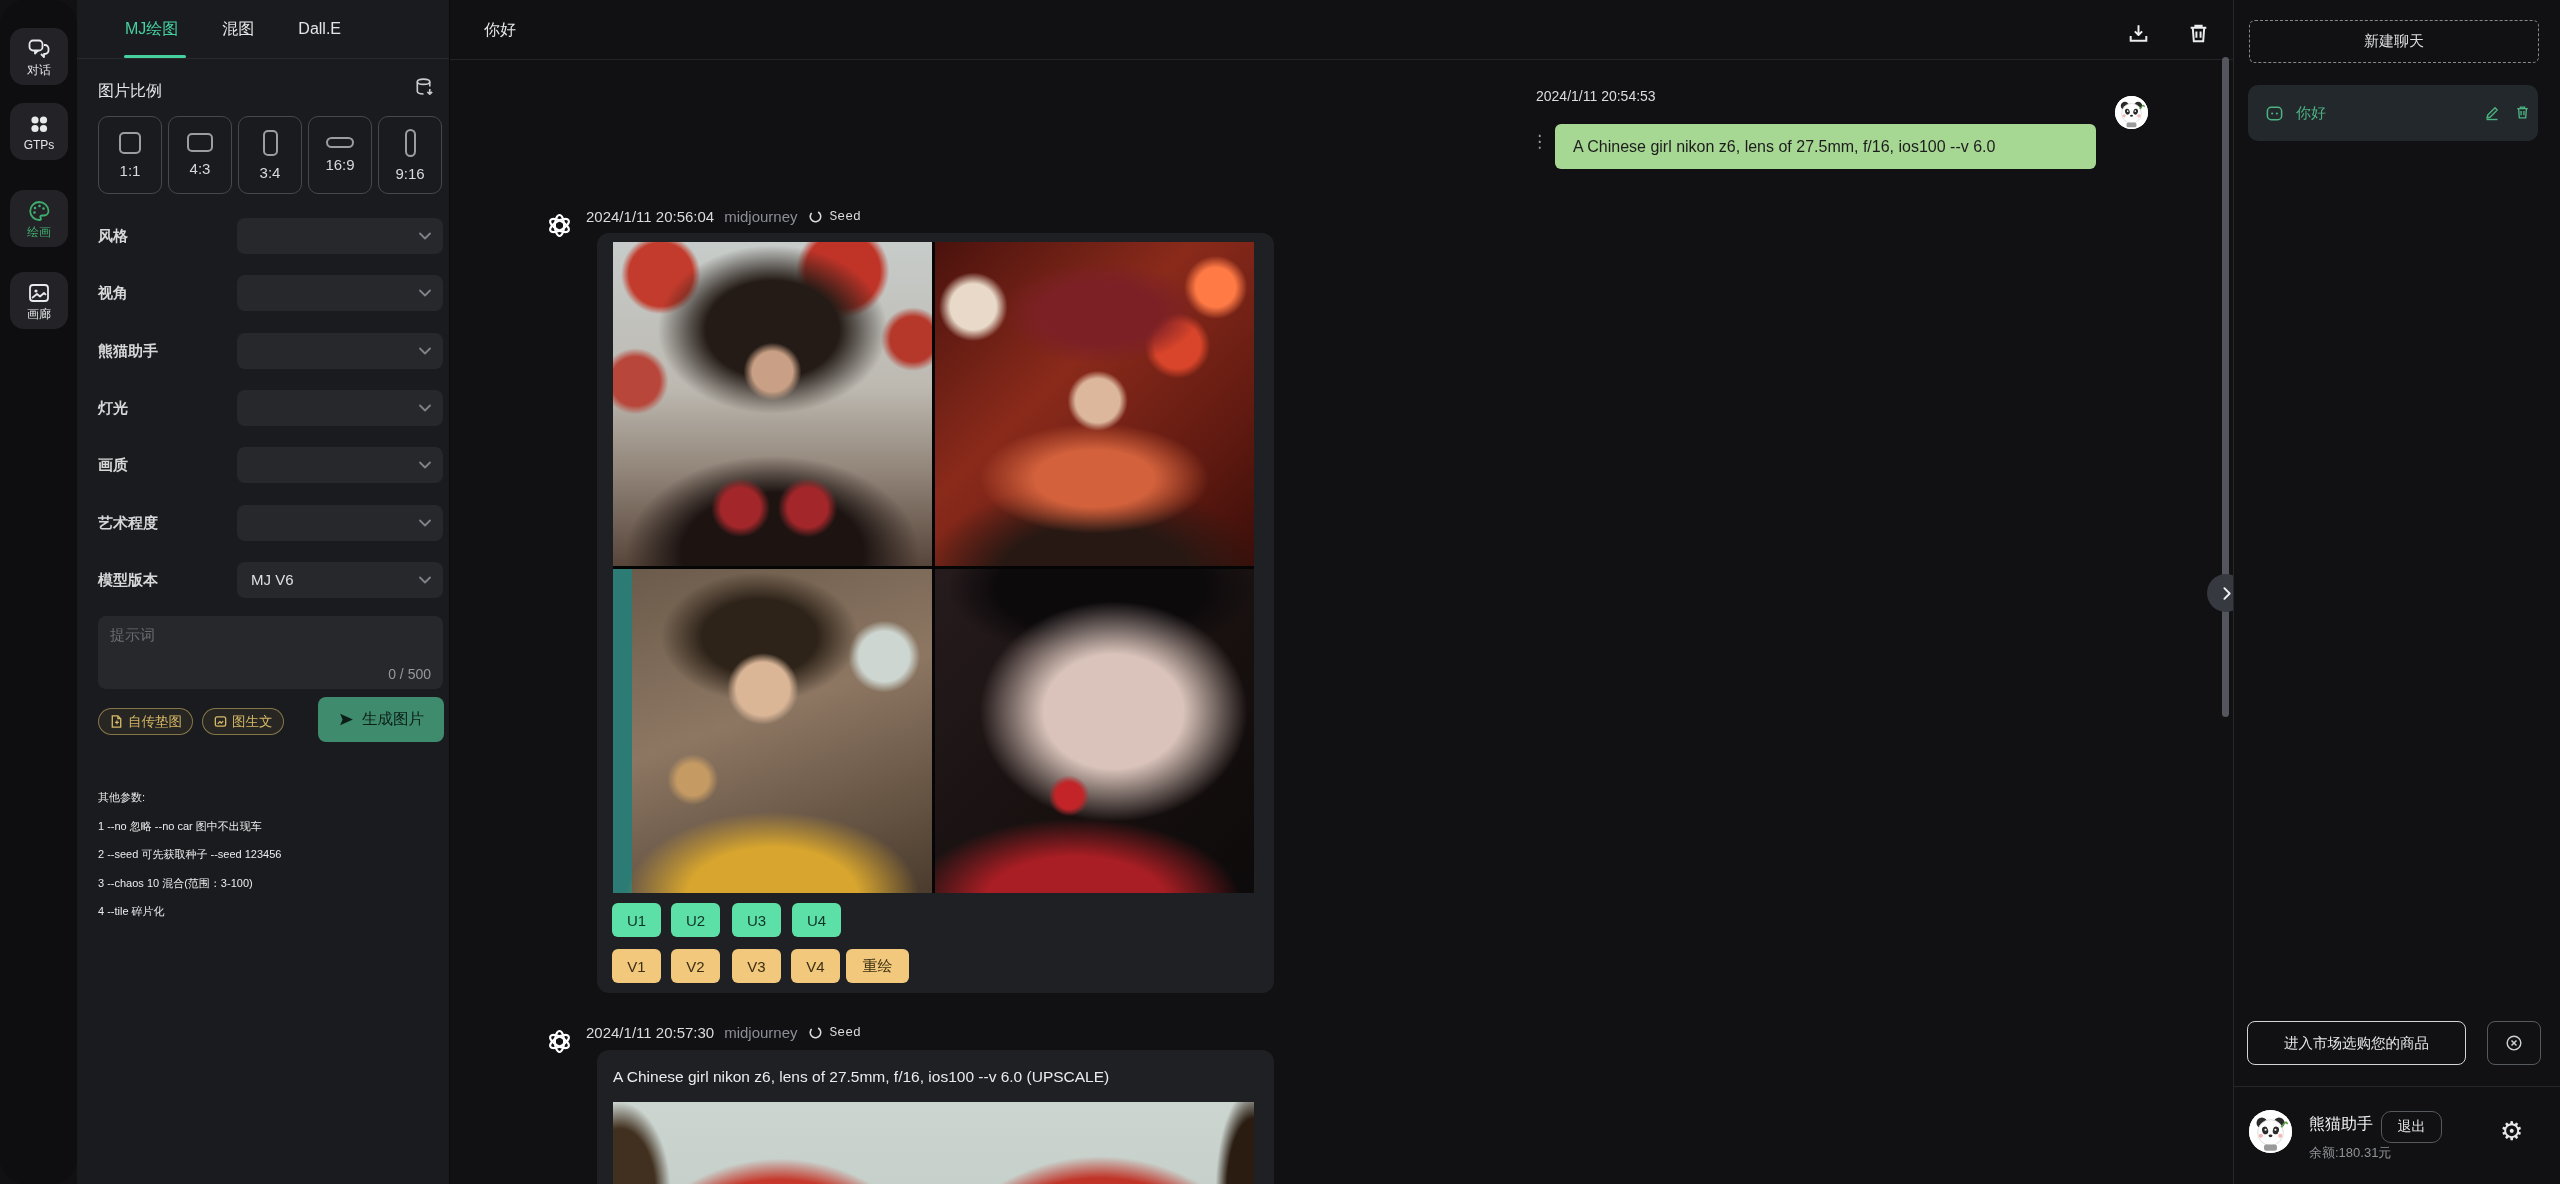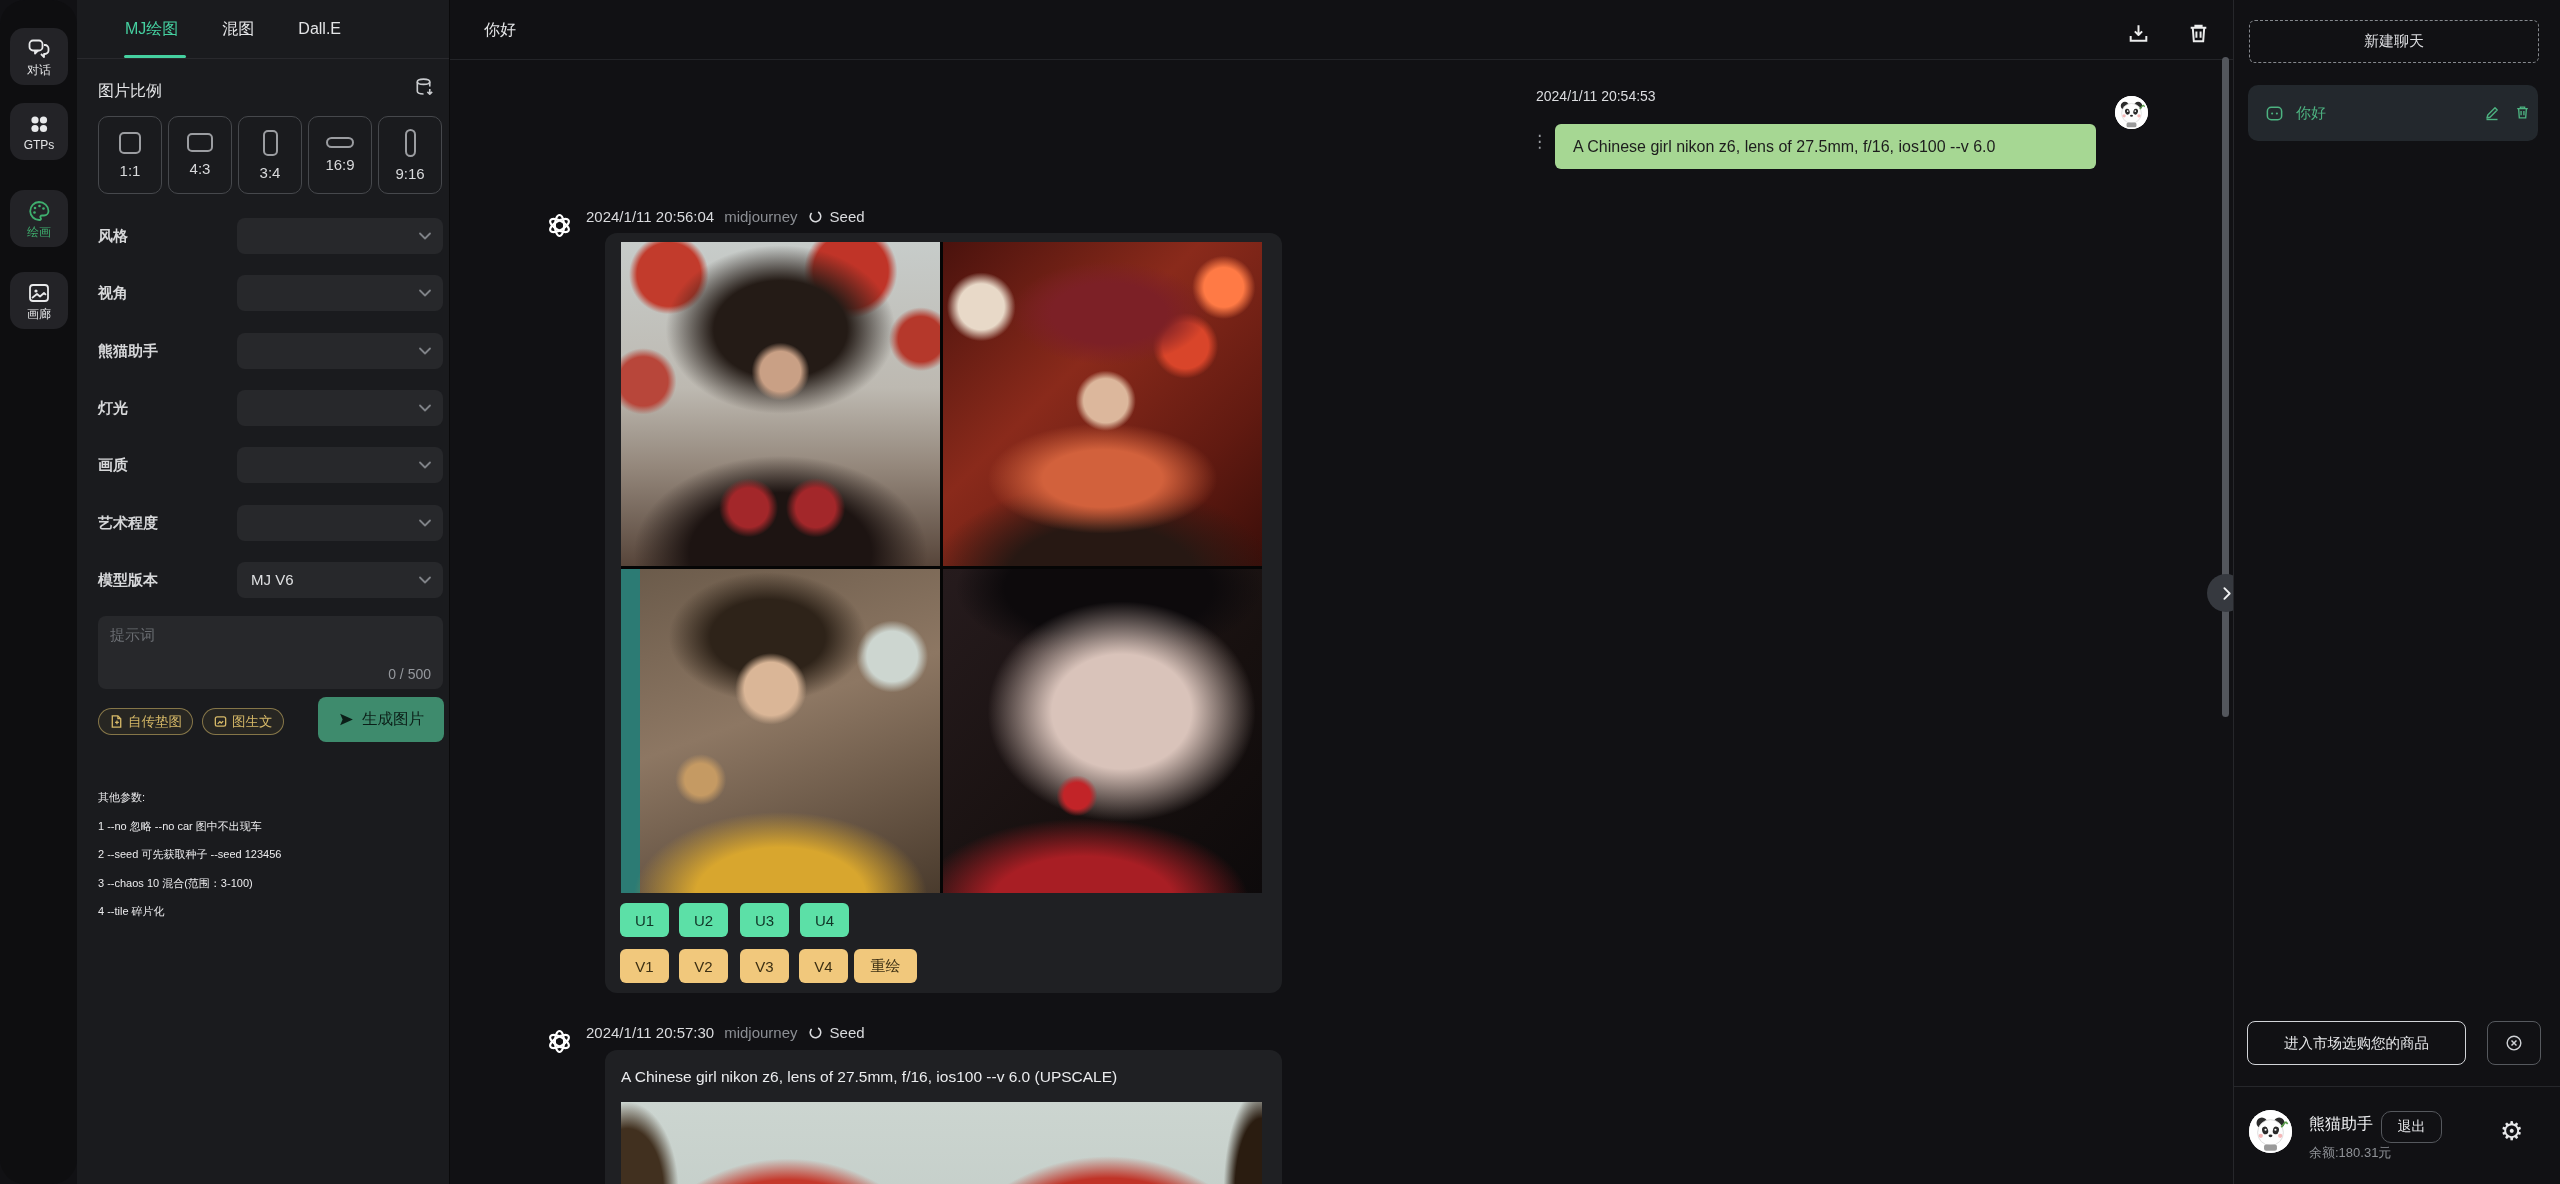--- a/index.html
+++ b/index.html
@@ -65,23 +65,23 @@
   .u-time{position:absolute;left:1086px;top:88px;font-size:14px;color:#dcdde0;}
   .u-bubble{position:absolute;left:1105px;top:124px;width:541px;height:45px;border-radius:6px;
         background:#a6d793;color:#1d1d1d;font-size:16px;line-height:45px;padding:0 18px;white-space:nowrap;}
   .u-dots{position:absolute;left:1081px;top:131px;font-size:17px;color:#9a9da2;letter-spacing:0;cursor:pointer;}
   .u-avatar{position:absolute;left:1665px;top:96px;width:33px;height:33px;border-radius:50%;background:#fff;overflow:hidden;}
 
   .bot-logo{position:absolute;color:#fff;}
   .bot-head{position:absolute;left:136px;display:flex;align-items:center;gap:10px;height:22px;}
   .bh-time{font-size:15px;color:#dadbde;}
   .bh-author{font-size:15px;color:#8b8e93;}
-  .bh-seed{display:flex;align-items:center;gap:7px;font-size:15px;color:#dadbde;cursor:pointer;}
-
-  .card{position:absolute;left:155px;width:677px;background:#1f2023;border-radius:12px;}
+  .bh-seed{display:flex;align-items:center;gap:7px;font-size:13px;color:#dadbde;cursor:pointer;font-family:Liberation Mono, monospace;}
+
+  .card{position:absolute;left:147px;width:677px;background:#1f2023;border-radius:12px;}
   .card1{top:233px;height:760px;}
   .card2{top:1050px;height:200px;}
   .grid{position:absolute;left:16px;top:9px;width:641px;height:651px;background:#050505;}
   .q{position:absolute;width:319px;height:324px;cursor:pointer;}
   .q-tl{left:0;top:0;background:
     radial-gradient(circle at 50% 40%, #c9a085 0 8%, rgba(201,160,133,0) 11.5%),
     radial-gradient(ellipse 36% 26% at 50% 27%, #241b16 0 58%, rgba(36,27,22,0) 100%),
     radial-gradient(circle at 40% 82%, #a3272a 0 6%, rgba(163,39,42,0) 9%),
     radial-gradient(circle at 61% 82%, #a3272a 0 6%, rgba(163,39,42,0) 9%),
     radial-gradient(ellipse 46% 30% at 50% 96%, #1d1412 0 62%, rgba(29,20,18,0) 100%),

